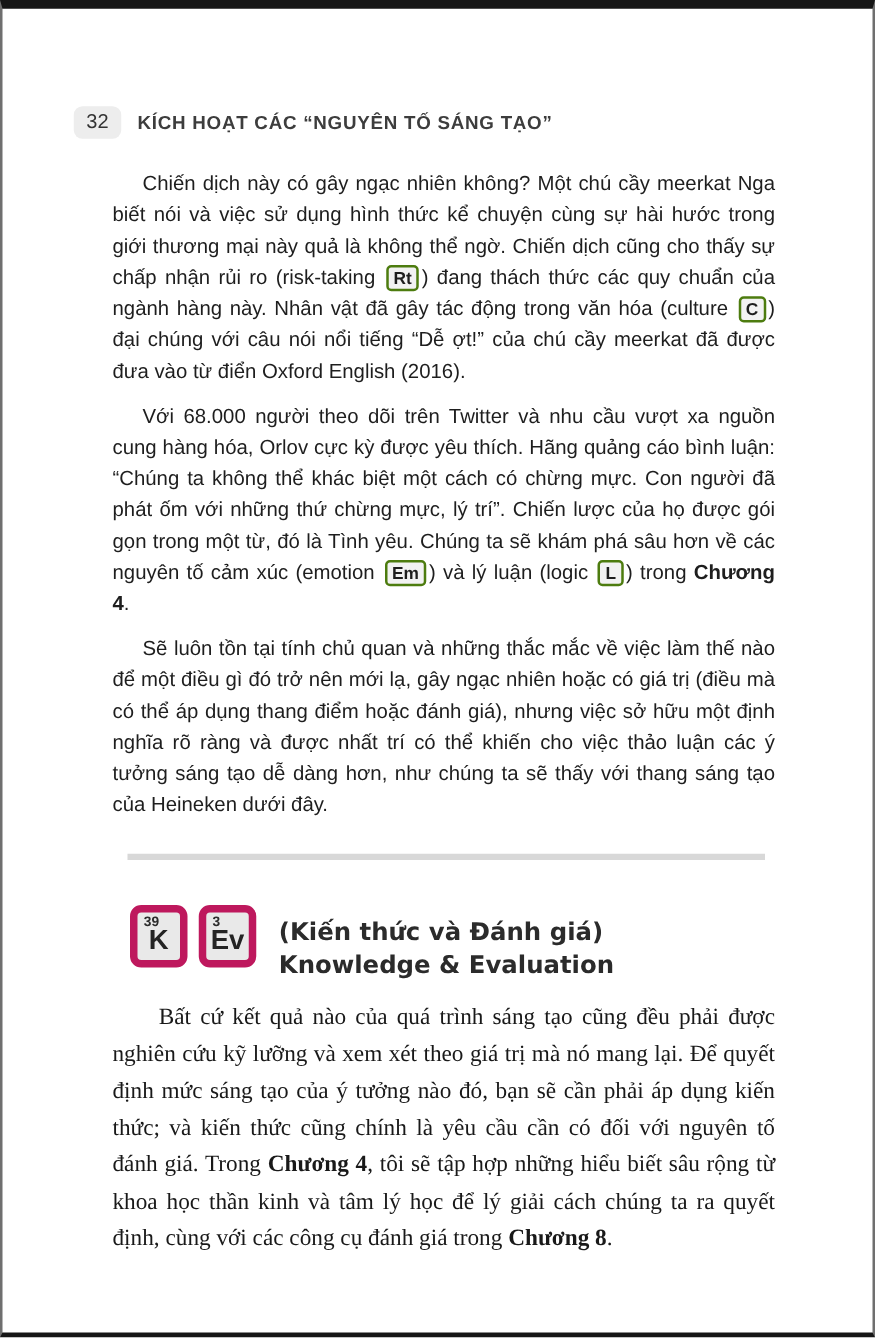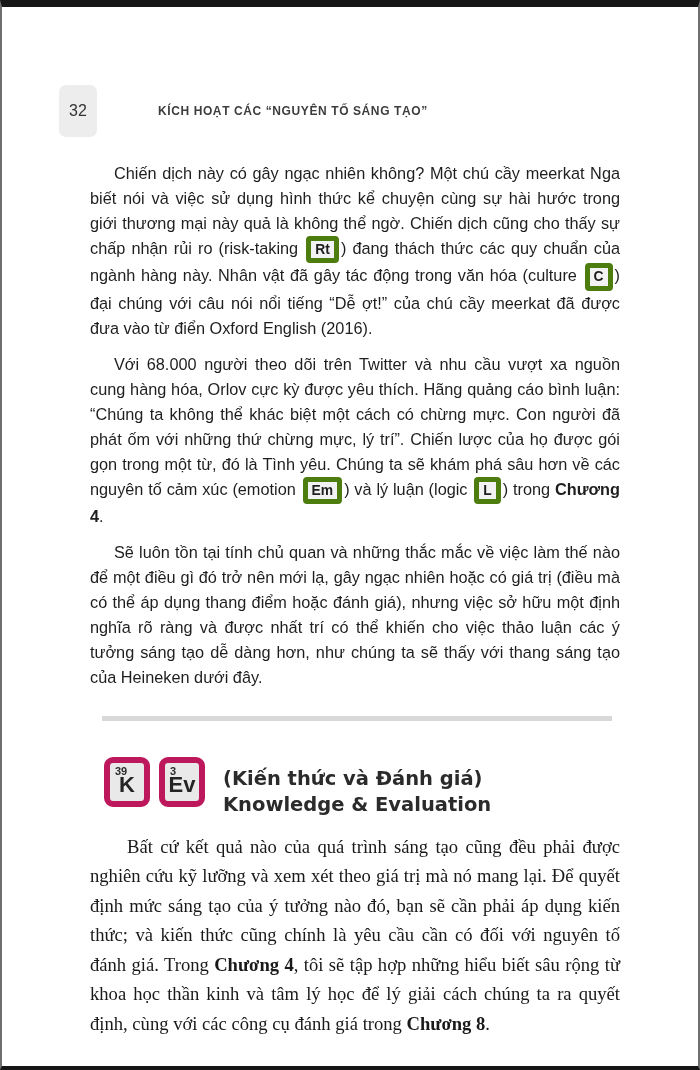--- a/index.html
+++ b/index.html
@@ -14,44 +14,43 @@
     border-right: 2px solid #6f6f6f;
     overflow: hidden;
     font-family: "Liberation Sans", sans-serif;
     color: #1e1e1e;
   }
   .content { padding: 78px 78px 0 88px; }
 
   
   .runhead { display:flex; align-items:center; gap:13px; margin-left:-31px; }
   .pagenum-box {
-    width:38px; height:52px; background:#ededed; border-radius:7px;
+    width:38px; height:26px; background:#ededed; border-radius:7px;
     display:flex; align-items:center; justify-content:center;
     font-size:16px; color:#333333;
   }
   .runhead-title {
-    font-size:12px; font-weight:bold; letter-spacing:0.6px;
+    font-size:15px; font-weight:bold; letter-spacing:0.6px;
     color:#3d3d3d;
-    margin-left:48px;
   }
 
   
   .sans p {
     margin:0 0 11px 0;
     font-size:16.3px; line-height:25px;
     text-align:justify; text-indent:24px;
     color:#1e1e1e;
   }
   .sans { margin-top:24px; }
   .q { font-weight:bold; }
   .i { }
   .b { font-weight:bold; }
   .badge {
     display:inline-block;
-    border:5px solid #4d7c0f; border-radius:4px;
+    border:2px solid #4d7c0f; border-radius:4px;
     background:#f2f2f2;
     padding:0 4px; margin:0 2px;
     font-weight:bold; font-style:normal;
     font-size:0.85em; line-height:1.25;
     text-indent:0;
   }
 
   
   .divider { width:510px; height:5px; background:#d8d8d8; margin:26px 0 36px 12px; }
 

